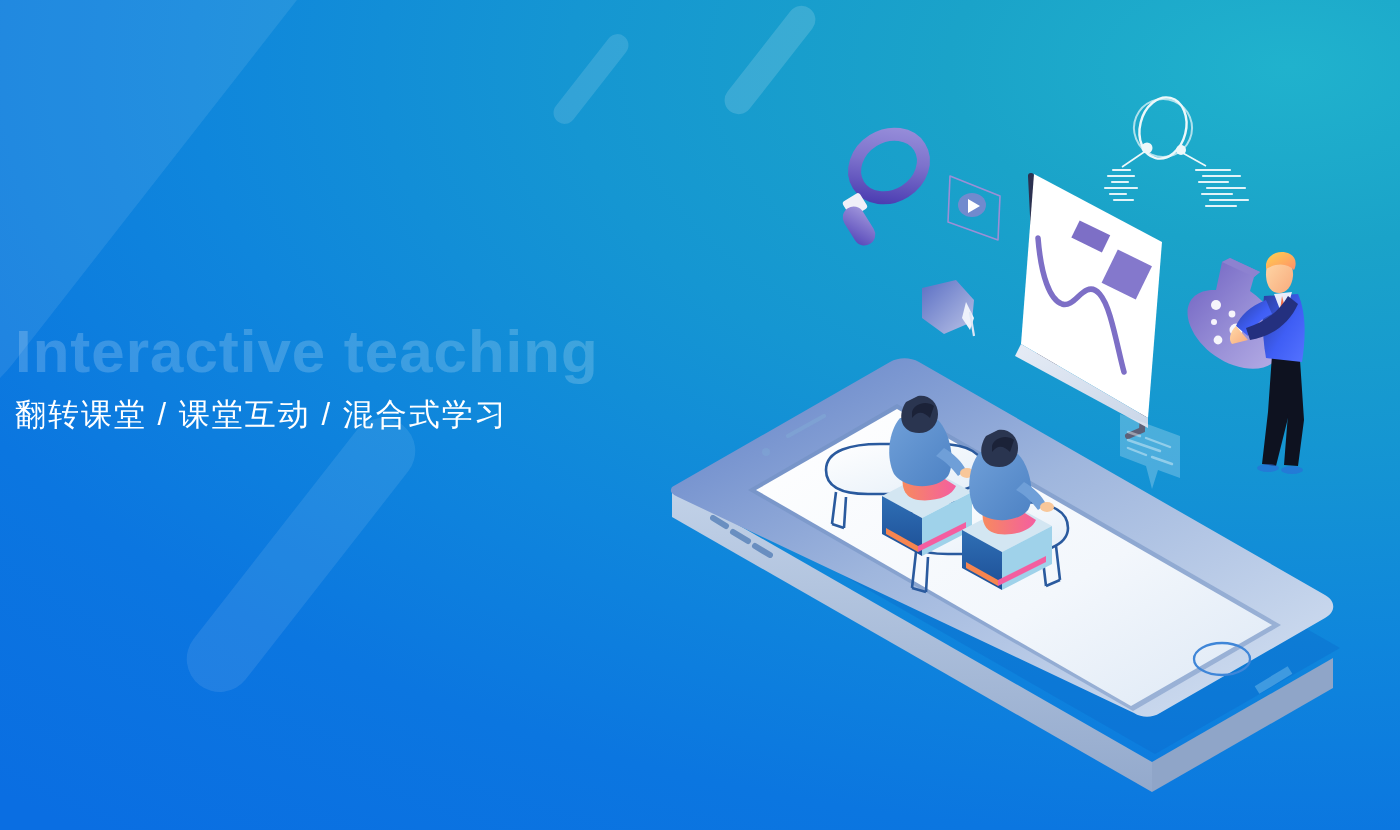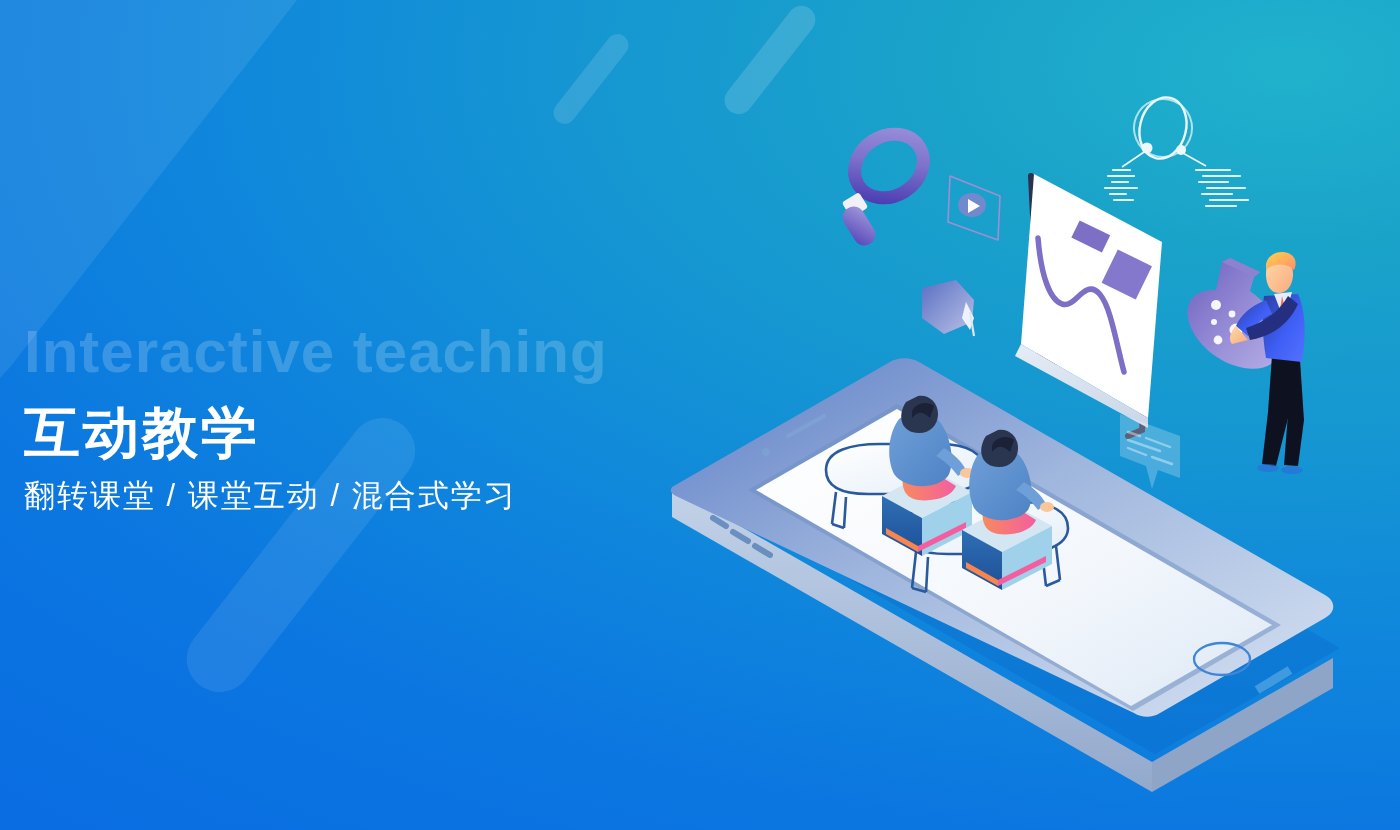--- a/index.html
+++ b/index.html
@@ -36,21 +36,21 @@
     transform:rotate(38deg);
     background:rgba(255,255,255,0.13);
   }
   .stripe.dash2 {
     width:28px; height:130px;
     left:756px; top:-5px;
     transform:rotate(38deg);
     background:rgba(255,255,255,0.15);
   }
   
-  #text-block { position:absolute; left:24px; top:322px; width:720px; }
+  #text-block { position:absolute; left:15px; top:322px; width:720px; }
   #ghost-title {
     font-size:60px; font-weight:bold; letter-spacing:1px;
     color:rgba(255,255,255,0.19); line-height:1.0;
     white-space:nowrap;
   }
   #main-title {
     margin-top:22px;
     font-size:56px; font-weight:bold; color:#ffffff;
     letter-spacing:3px; line-height:1.05; white-space:nowrap;
   }
@@ -307,17 +307,16 @@
           <ellipse cx="1047" cy="507" rx="7" ry="5" fill="#f8c79a"></ellipse>
           <path d="M986,436 C978,448 980,462 992,466 C1006,470 1018,462 1018,448 C1018,436 1008,428 998,430 Z" fill="#2a3550"></path>
           <path d="M992,446 C994,438 1006,434 1014,440 L1010,452 C1004,446 998,444 992,452 Z" fill="#1b2238"></path>
         </g>
       </g>
     </svg>
   </div>
 
   <div id="text-block">
     <div id="ghost-title">Interactive teaching</div>
-    <h1 id="main-title">互动教学</h1>
     <div id="sub-title">翻转课堂 / 课堂互动 / 混合式学习</div>
   </div>
 
 </div>
 
 </body></html>

